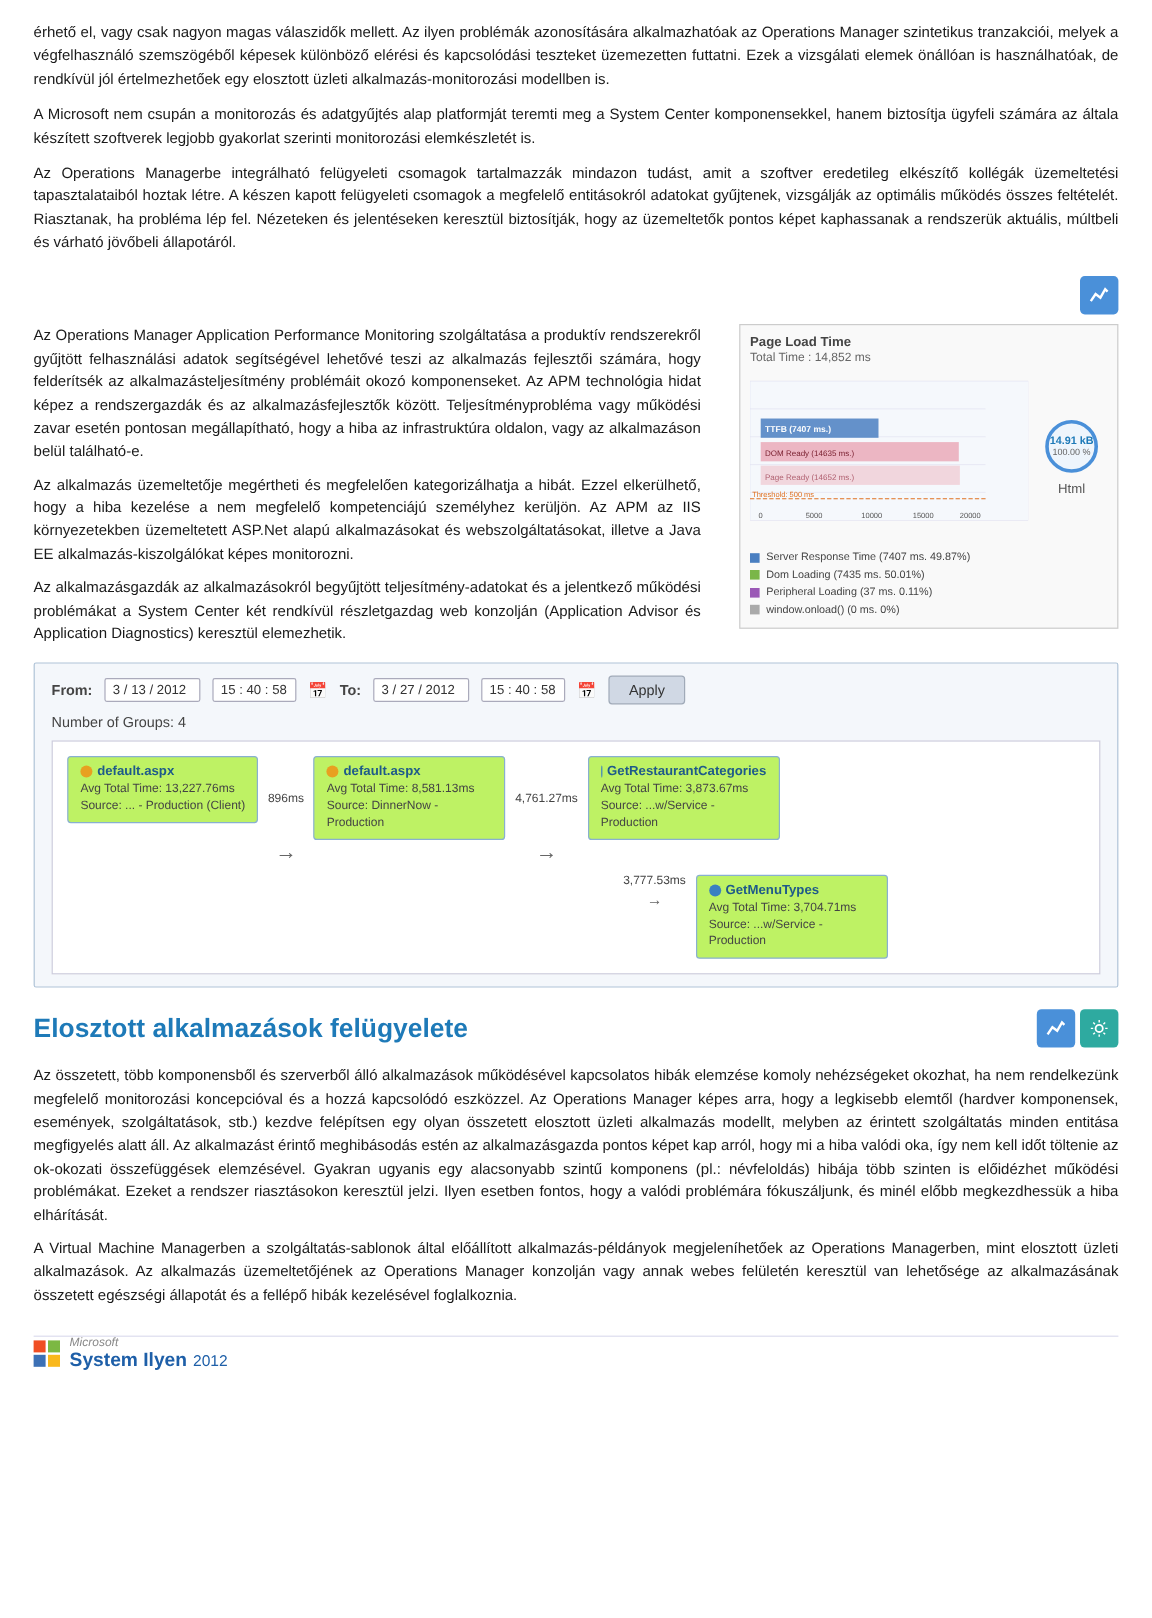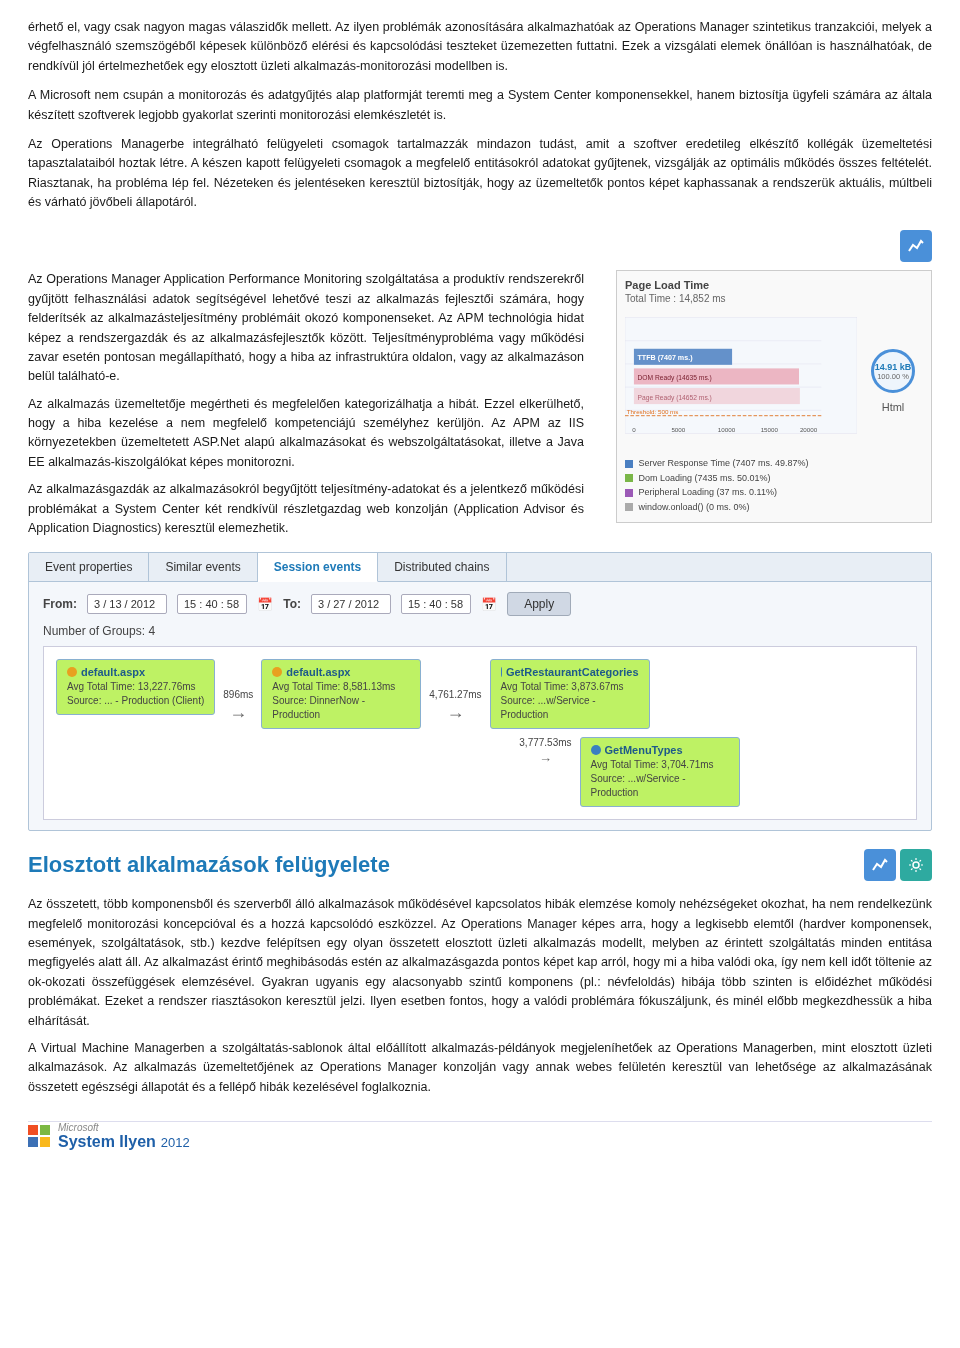--- a/index.html
+++ b/index.html
@@ -238,20 +238,21 @@
     }
     .chain-arrow {
       display: flex;
       flex-direction: column;
       align-items: center;
       justify-content: center;
       padding: 0 8px;
       color: #666;
       font-size: 18px;
       padding-top: 30px;
+      gap: 27px;
     }
     .arrow-time {
       font-size: 10px;
       color: #444;
       white-space: nowrap;
       margin-bottom: 2px;
     }
     .node-icon {
       width: 10px;
       height: 10px;
@@ -407,26 +408,20 @@
           <div>
             <span class="legend-dot" style="background:#aaa;"></span>
             <span>window.onload() (0 ms. 0%)</span>
           </div>
         </div>
       </div>
     </div>
   </div>
 
   <div class="tab-panel">
-    <div class="tabs-header">
-      <button class="tab-btn">Event properties</button>
-      <button class="tab-btn">Similar events</button>
-      <button class="tab-btn active">Session events</button>
-      <button class="tab-btn">Distributed chains</button>
-    </div>
     <div class="tab-content">
 
       <div class="filter-row">
         <span class="filter-label">From:</span>
         <input class="date-input" type="text" value="3 / 13 / 2012" style="">
         <input class="time-input" type="text" value="15 : 40 : 58" style="">
         <span class="calendar-icon">📅</span>
         <span class="filter-label">To:</span>
         <input class="date-input" type="text" value="3 / 27 / 2012" style="">
         <input class="time-input" type="text" value="15 : 40 : 58" style="">

